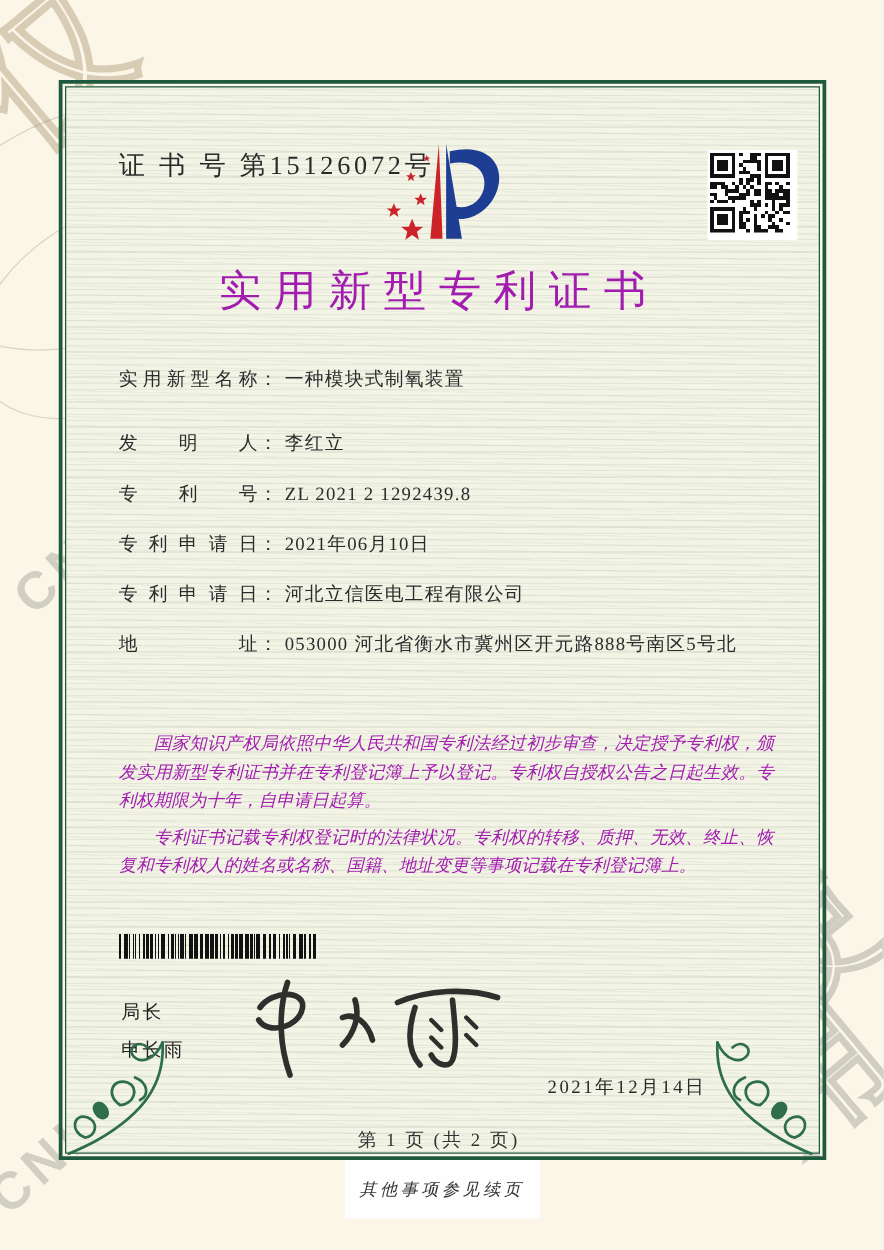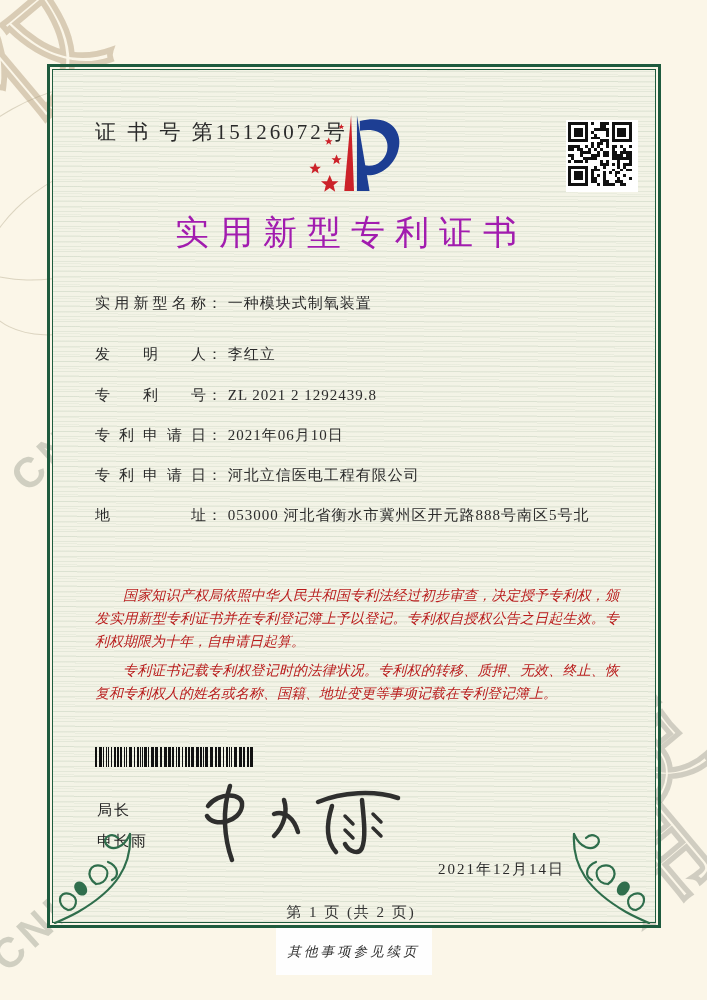--- a/index.html
+++ b/index.html
@@ -25,21 +25,21 @@
     position:absolute;left:47px;top:210px;width:608px;text-align:center;
     font-size:34px;font-weight:400;letter-spacing:10px;color:#a21caf;
   }
   
   .row{position:absolute;left:95px;width:530px;font-size:15px;letter-spacing:1px;color:#2b2b2b;white-space:nowrap;}
   .lbl{display:inline-block;width:112px;text-align:justify;text-align-last:justify;vertical-align:bottom;}
   .r1{top:294px}.r2{top:345px}.r3{top:386px}.r4{top:426px}.r5{top:466px}.r6{top:506px}.r7{top:550px}
   .grant-a{display:inline-block;width:278px;}
   
   .paras{position:absolute;left:95px;top:584px;width:524px;font-size:14px;line-height:23px;
-         font-style:italic;color:#b91c1c;text-align:justify;}
+         font-style:italic;color:#a21caf;text-align:justify;}
   .paras p{margin:0 0 6px 0;text-indent:2em;}
   
   .barcode{position:absolute;left:95px;top:747px;width:160px;height:20px;}
   .director{position:absolute;left:97px;top:795px;font-size:15px;line-height:31px;letter-spacing:2px;color:#222;}
   .signature{position:absolute;left:192px;top:776px;width:220px;height:90px;}
   .issue-date{position:absolute;left:438px;top:860px;font-size:15px;letter-spacing:2px;color:#2a2a2a;}
   .page-info{position:absolute;left:47px;top:903px;width:608px;text-align:center;font-size:15px;letter-spacing:2px;color:#333;}
   .cont-note{position:absolute;left:0;top:943px;width:707px;text-align:center;font-size:13.5px;font-style:italic;color:#333;}
   .cont-note span{background:#fefefe;padding:16px 12px;letter-spacing:3px;}
   

